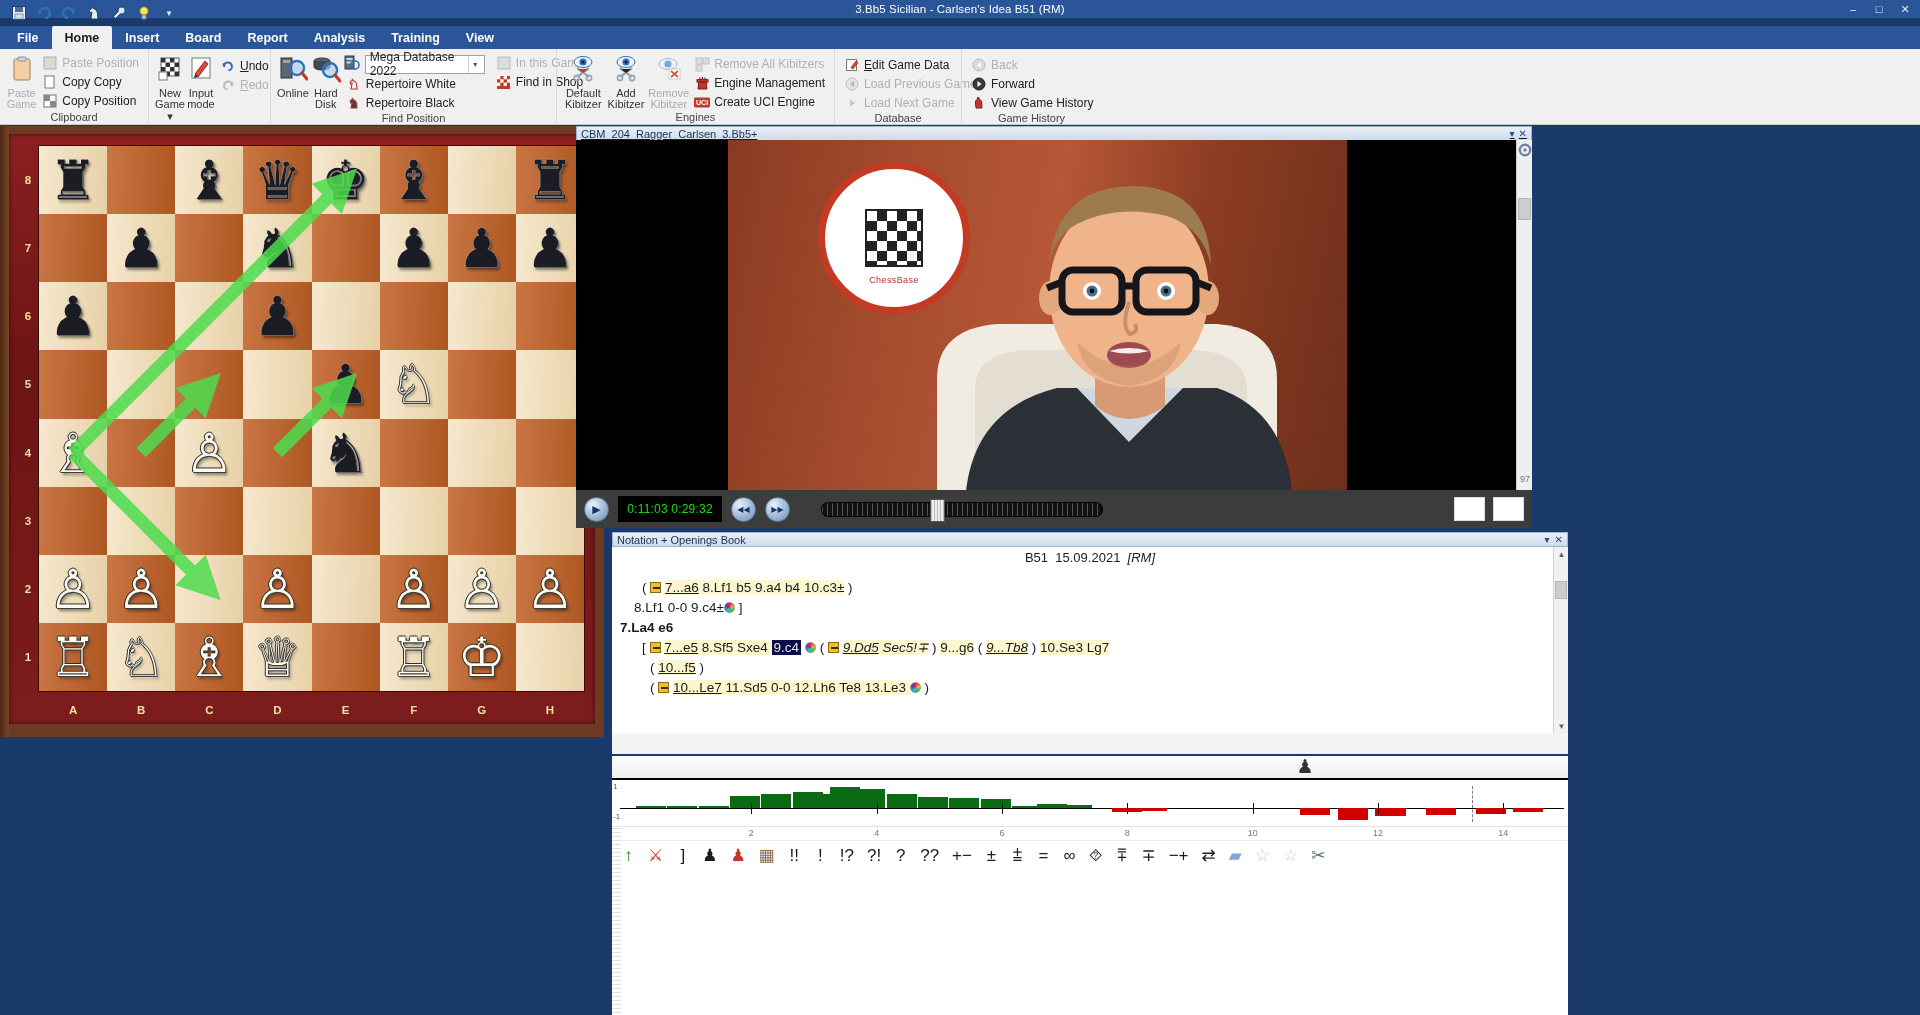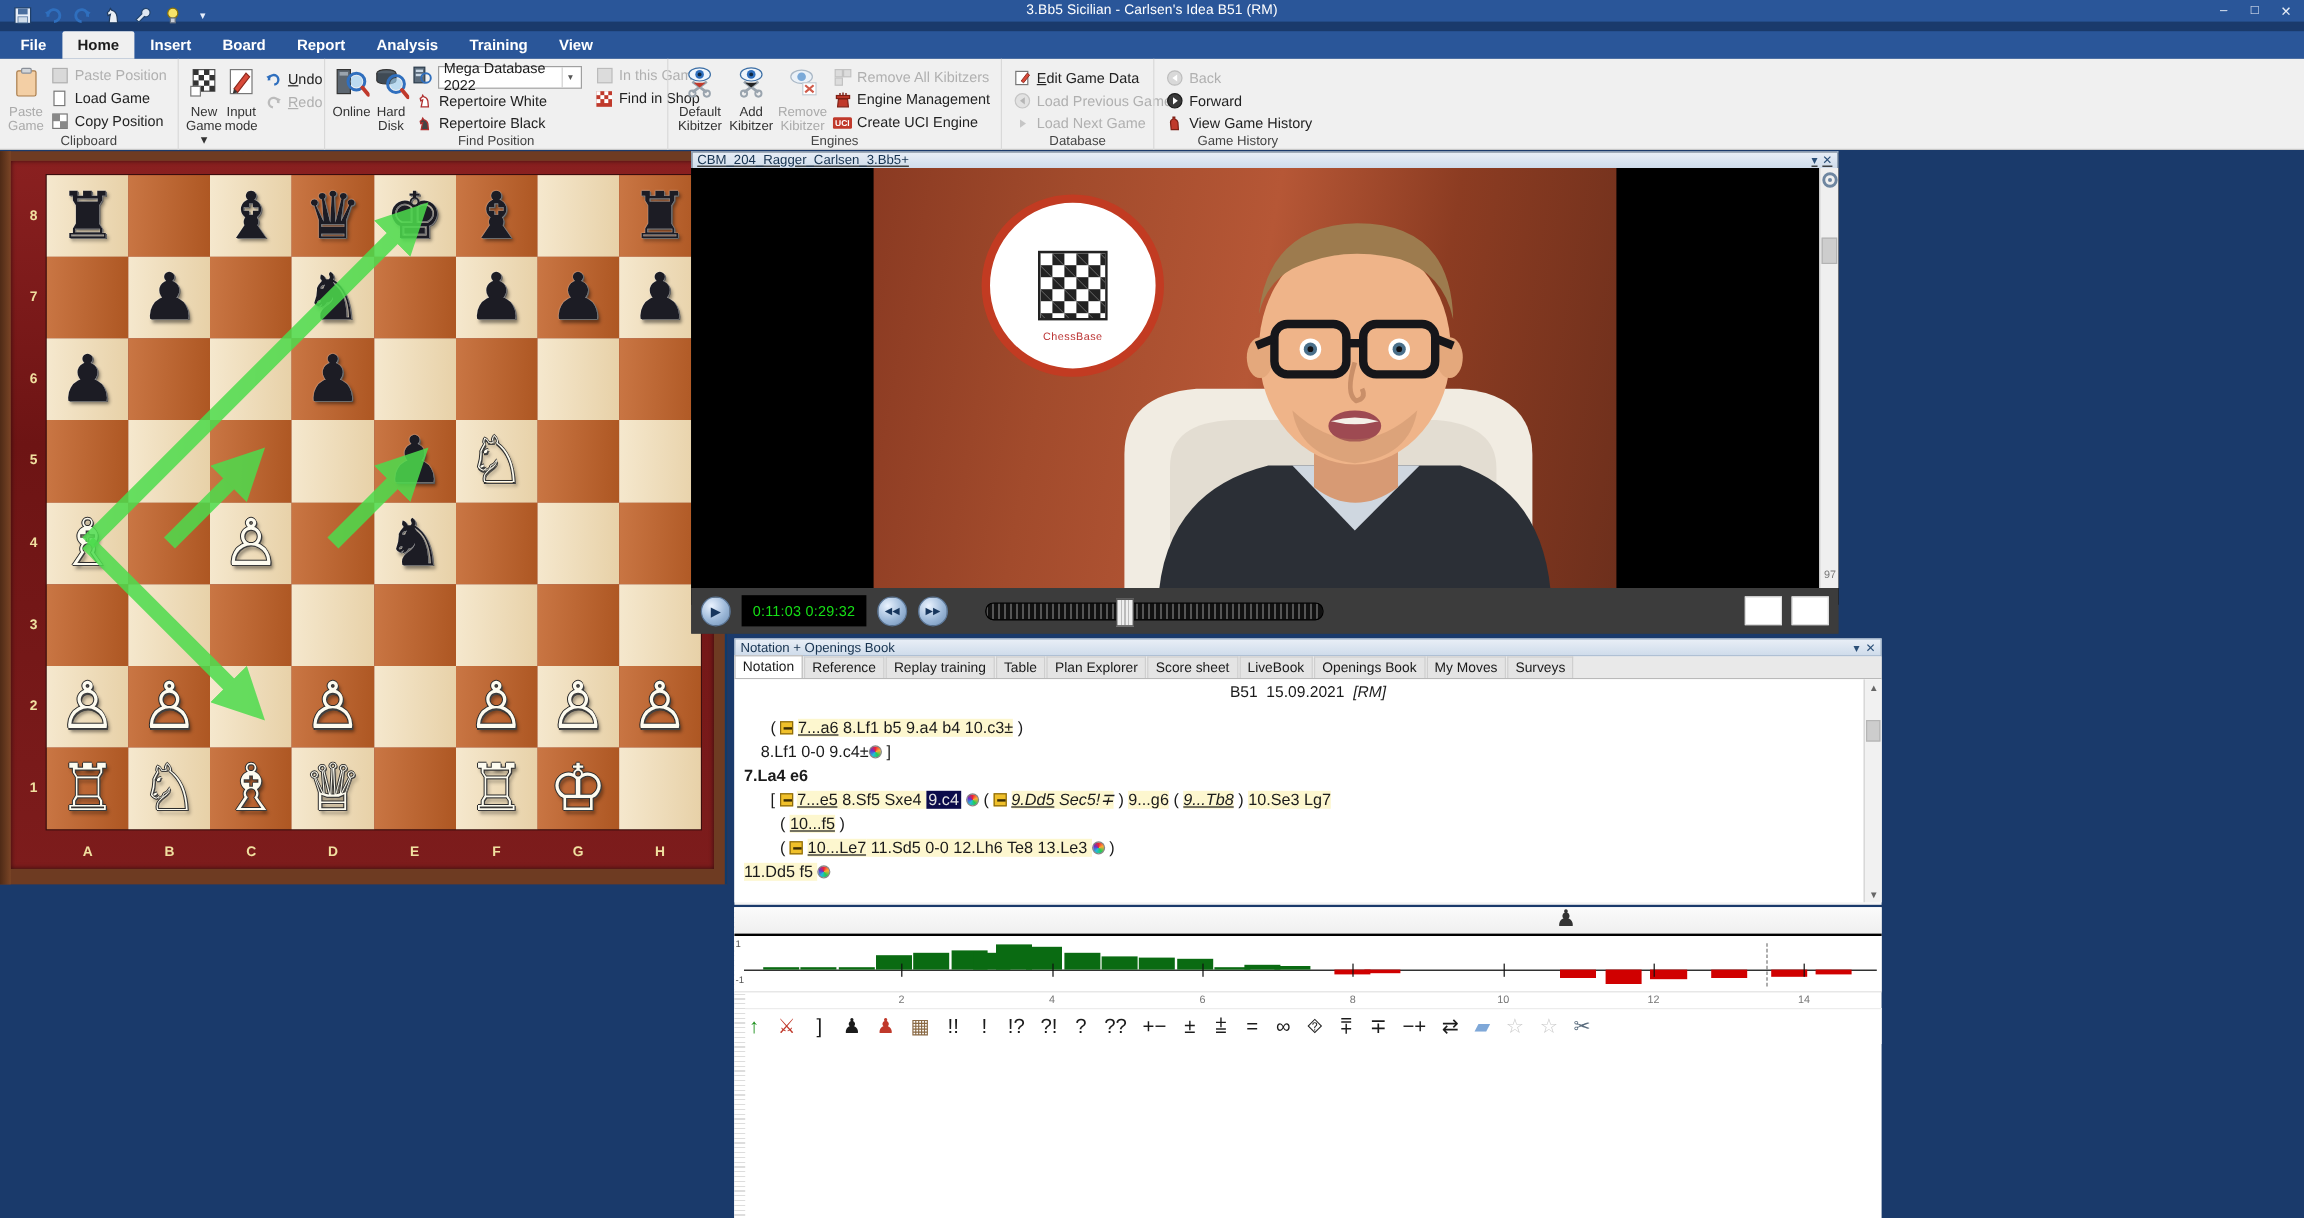--- a/index.html
+++ b/index.html
@@ -296,21 +296,21 @@
                   </svg>
               </span>
               <span>Paste Position</span>
             </div>
             <div class="sbtn">
               <span class="ic">
                 <svg width="14" height="14" viewBox="0 0 14 14">
                     <rect x="2" y="1" width="9" height="12" fill="#fff" stroke="#777"></rect>
                   </svg>
               </span>
-              <span>Load Game</span>
+              <span>Copy Copy</span>
             </div>
             <div class="sbtn">
               <span class="ic">
                 <svg width="14" height="14" viewBox="0 0 14 14">
                     <rect x="1" y="1" width="12" height="12" fill="#fff" stroke="#777"></rect>
                     <rect x="1" y="1" width="6" height="6" fill="#888"></rect>
                     <rect x="7" y="7" width="6" height="6" fill="#888"></rect>
                   </svg>
               </span>
               <span>Copy Position</span>
@@ -862,46 +862,33 @@
   </div>
 
   <div class="notpanel">
     <div class="not-head">
       <span>Notation + Openings Book</span>
       <span class="hdr-btns">
         <span>▾</span>
         <span>✕</span>
       </span>
     </div>
-    <div class="not-tabs" id="nottabs">
-        <div class="ntab active">Notation</div>
-        <div class="ntab">Reference</div>
-        <div class="ntab">Replay training</div>
-        <div class="ntab">Table</div>
-        <div class="ntab">Plan Explorer</div>
-        <div class="ntab">Score sheet</div>
-        <div class="ntab">LiveBook</div>
-        <div class="ntab">Openings Book</div>
-        <div class="ntab">My Moves</div>
-        <div class="ntab">Surveys</div>
-      </div>
     <div class="notbody">
       <div class="not-sub">
         <span>B51</span>
         &nbsp;<span>15.09.2021</span>
         &nbsp;<span class="ital">[RM]</span>
       </div>
       <div class="moves" id="moves">
           <div class="ml" style="padding-left: 22px;"><span>( </span><span class="mark"></span><span> </span><span class="mv-link hl">7...a6</span><span class="hl"> 8.Lf1  b5  9.a4  b4  10.c3±</span><span> )</span></div>
           <div class="ml" style="padding-left: 14px;"><span>8.Lf1  0-0  9.c4±</span><span class="wheel"></span><span> ]</span></div>
           <div class="ml" style="padding-left: 0px;"><span style="font-weight: bold;">7.La4  e6</span></div>
           <div class="ml" style="padding-left: 22px;"><span>[ </span><span class="mark"></span><span> </span><span class="mv-link hl">7...e5</span><span class="hl">  8.Sf5  Sxe4  </span><span class="sel">9.c4</span><span> </span><span class="wheel"></span><span> ( </span><span class="mark"></span><span> </span><span class="mv-link hl" style="font-style: italic;">9.Dd5</span><span class="hl" style="font-style: italic;">  Sec5!∓</span><span> ) </span><span class="hl">9...g6</span><span>  ( </span><span class="mv-link hl" style="font-style: italic;">9...Tb8</span><span> )  </span><span class="hl">10.Se3  Lg7</span></div>
           <div class="ml" style="padding-left: 30px;"><span>( </span><span class="mv-link hl">10...f5</span><span> )</span></div>
           <div class="ml" style="padding-left: 30px;"><span>( </span><span class="mark"></span><span> </span><span class="mv-link hl">10...Le7</span><span class="hl">  11.Sd5  0-0  12.Lh6  Te8  13.Le3 </span><span class="wheel"></span><span> )</span></div>
-          <div class="ml" style="padding-left: 0px;"><span class="hl">11.Dd5  f5 </span><span class="wheel"></span></div>
         </div>
       <div class="notscroll">
         <div class="ar" style="top:0">▲</div>
         <div class="thumb"></div>
         <div class="ar" style="bottom:0">▼</div>
       </div>
     </div>
   </div>
 
   <div class="evalpanel">

